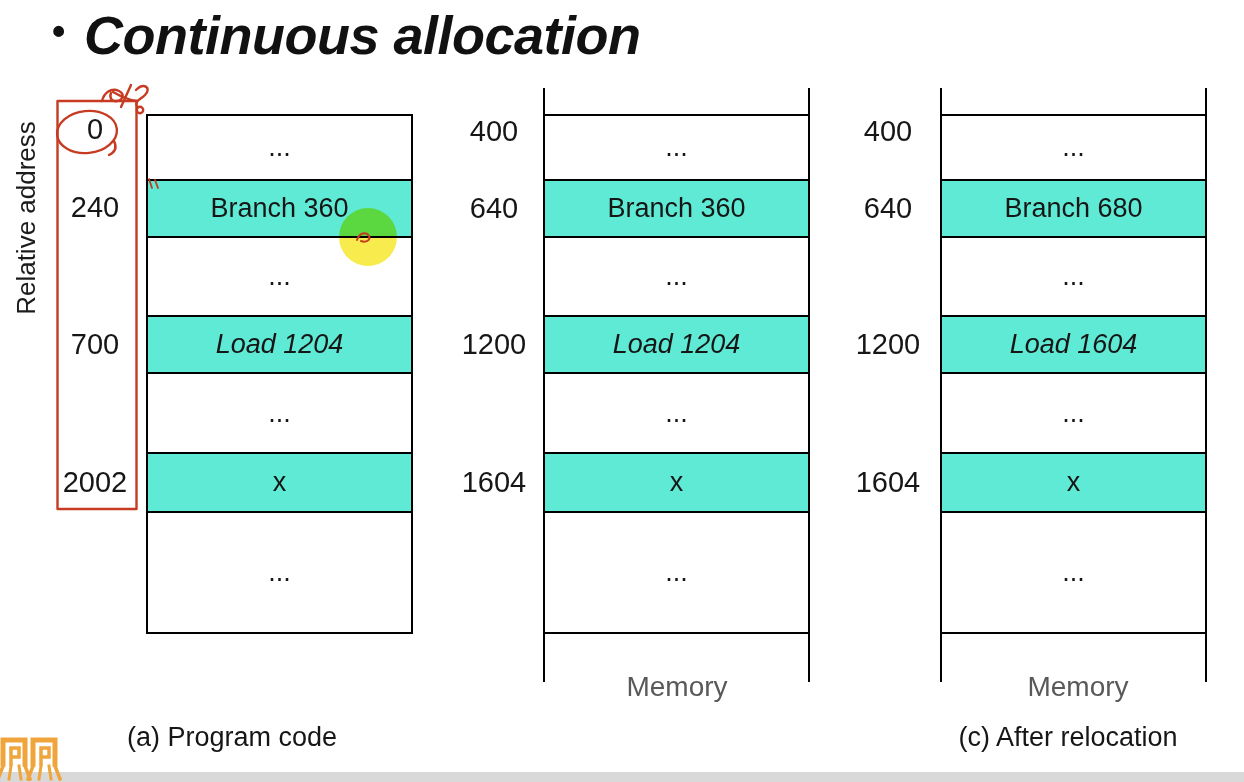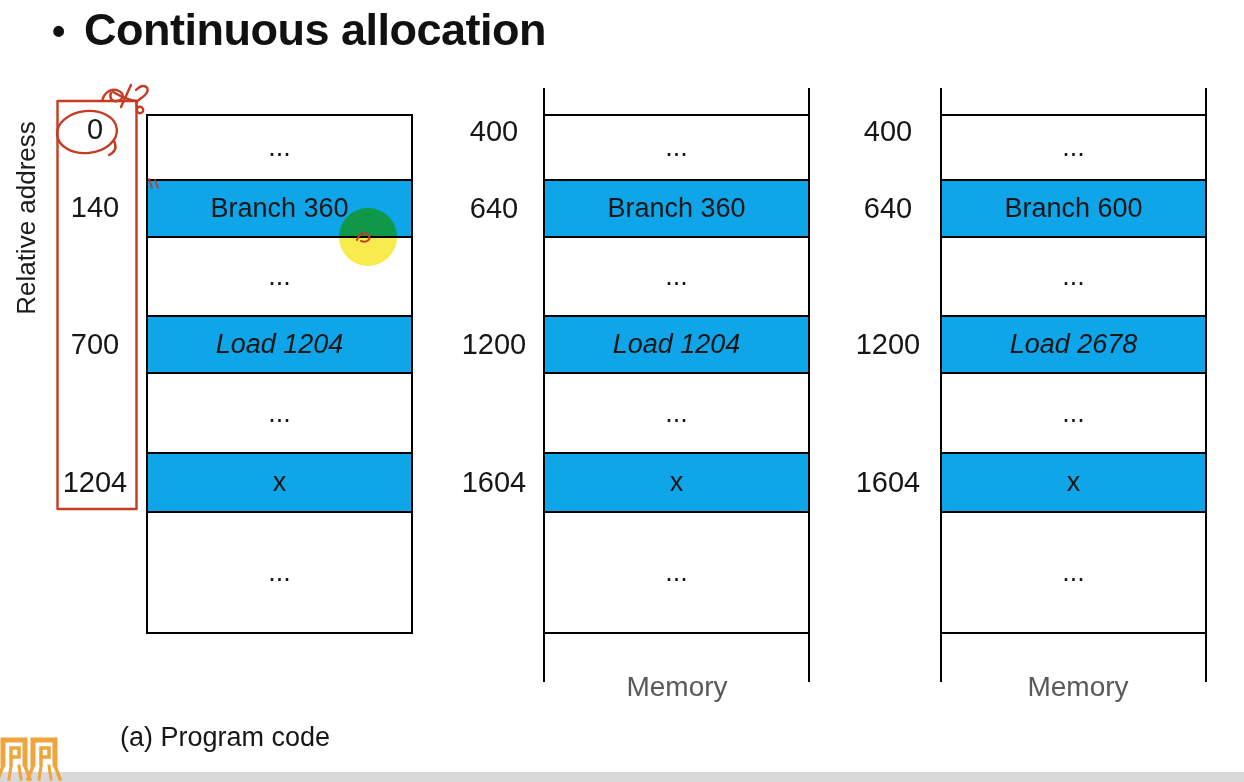--- a/index.html
+++ b/index.html
@@ -3,35 +3,35 @@
 <meta charset="utf-8">
 <style>
   html,body{margin:0;padding:0;background:#ffffff;}
   #slide{
     position:relative;width:1244px;height:782px;background:#ffffff;
     font-family:"Liberation Sans", sans-serif;color:#161616;overflow:hidden;
   }
   .abs{position:absolute;}
   
   .title-bullet{position:absolute;left:52px;top:10px;font-size:38px;font-weight:bold;color:#111;}
-  .title-text{position:absolute;left:84px;top:4px;font-size:45px;font-weight:bold;letter-spacing:-.5px;color:#111;}
+  .title-text{position:absolute;left:84px;top:4px;font-size:54px;font-weight:bold;letter-spacing:-.5px;color:#111;font-style:italic;}
   
   .vlabel{
     position:absolute;left:26px;top:218px;font-size:26px;color:#1b1b1b;white-space:nowrap;
     transform:translate(-50%,-50%) rotate(-90deg);
   }
   
   .rowstack{display:flex;flex-direction:column;box-sizing:border-box;background:#fff;}
   .stack-a{border:2px solid #000;}
   .stack-open{border-top:2px solid #000;border-bottom:2px solid #000;}
   .row{
     display:flex;align-items:center;justify-content:center;box-sizing:border-box;
     border-bottom:2px solid #000;font-size:27px;color:#161616;
   }
-  .row.shaded{background:#0ea5e9;}
+  .row.shaded{background:#5eead4;}
   .row.last{border-bottom:none;flex:1 1 auto;}
   .r1{flex:0 0 65px;} .r2{flex:0 0 57px;} .r3{flex:0 0 79px;}
   .r4{flex:0 0 57px;font-style:italic;} .r5{flex:0 0 80px;} .r6{flex:0 0 59px;}
   .vline{position:absolute;width:2px;background:#000;top:88px;height:594px;}
   .addr{
     position:absolute;width:80px;height:34px;line-height:34px;text-align:center;
     font-size:29px;color:#161616;
   }
   .caption{
     position:absolute;top:722px;transform:translateX(-50%);font-size:27px;color:#161616;white-space:nowrap;
@@ -52,34 +52,34 @@
 <body>
 
 <div id="slide">
 
   <span class="title-bullet">•</span>
   <h1 class="title-text" style="margin:0;">Continuous allocation</h1>
 
   <div class="vlabel">Relative address</div>
 
   <div class="addr" style="left:55px;top:112px;">0</div>
-  <div class="addr" style="left:55px;top:190px;">140</div>
+  <div class="addr" style="left:55px;top:190px;">240</div>
   <div class="addr" style="left:55px;top:327px;">700</div>
-  <div class="addr" style="left:55px;top:465px;">1204</div>
+  <div class="addr" style="left:55px;top:465px;">2002</div>
 
   <div class="rowstack stack-a abs" style="left:146px;top:114px;width:267px;height:520px;">
     <div class="row r1">...</div>
     <div class="row r2 shaded">Branch 360</div>
     <div class="row r3">...</div>
     <div class="row r4 shaded">Load 1204</div>
     <div class="row r5">...</div>
     <div class="row r6 shaded">x</div>
     <div class="row last">...</div>
   </div>
-  <div class="caption" style="left:225px;text-align:right;">(a) Program code</div>
+  <div class="caption" style="left:232px;text-align:right;">(a) Program code</div>
 
   <div class="addr" style="left:454px;top:114px;">400</div>
   <div class="addr" style="left:454px;top:191px;">640</div>
   <div class="addr" style="left:454px;top:327px;">1200</div>
   <div class="addr" style="left:454px;top:465px;">1604</div>
 
   <div class="vline" style="left:543px;"></div>
   <div class="vline" style="left:808px;"></div>
   <div class="rowstack stack-open abs" style="left:545px;top:114px;width:263px;height:520px;">
     <div class="row r1">...</div>
@@ -94,28 +94,29 @@
 
   <div class="addr" style="left:848px;top:114px;">400</div>
   <div class="addr" style="left:848px;top:191px;">640</div>
   <div class="addr" style="left:848px;top:327px;">1200</div>
   <div class="addr" style="left:848px;top:465px;">1604</div>
 
   <div class="vline" style="left:940px;"></div>
   <div class="vline" style="left:1205px;"></div>
   <div class="rowstack stack-open abs" style="left:942px;top:114px;width:263px;height:520px;">
     <div class="row r1">...</div>
-    <div class="row r2 shaded">Branch 600</div>
+    <div class="row r2 shaded">Branch 680</div>
     <div class="row r3">...</div>
-    <div class="row r4 shaded">Load 2678</div>
+    <div class="row r4 shaded">Load 1604</div>
     <div class="row r5">...</div>
     <div class="row r6 shaded">x</div>
     <div class="row last">...</div>
   </div>
   <div class="memlabel" style="left:1078px;">Memory</div>
+  <div class="caption" style="left:1068px;">(c) After relocation</div>
 
   <div class="highlight-dot"></div>
 
   <svg class="overlay-svg" width="1244" height="782" viewBox="0 0 1244 782">
     <g fill="none" stroke="#c63b22" stroke-width="2.4" stroke-linecap="round" stroke-linejoin="round">
 
       <rect x="57.5" y="101" width="79" height="408"></rect>
 
       <ellipse cx="87" cy="132" rx="30" ry="21" transform="rotate(-6 87 132)"></ellipse>
       <path d="M114,141 c3,6 1,11 -5,14"></path>

